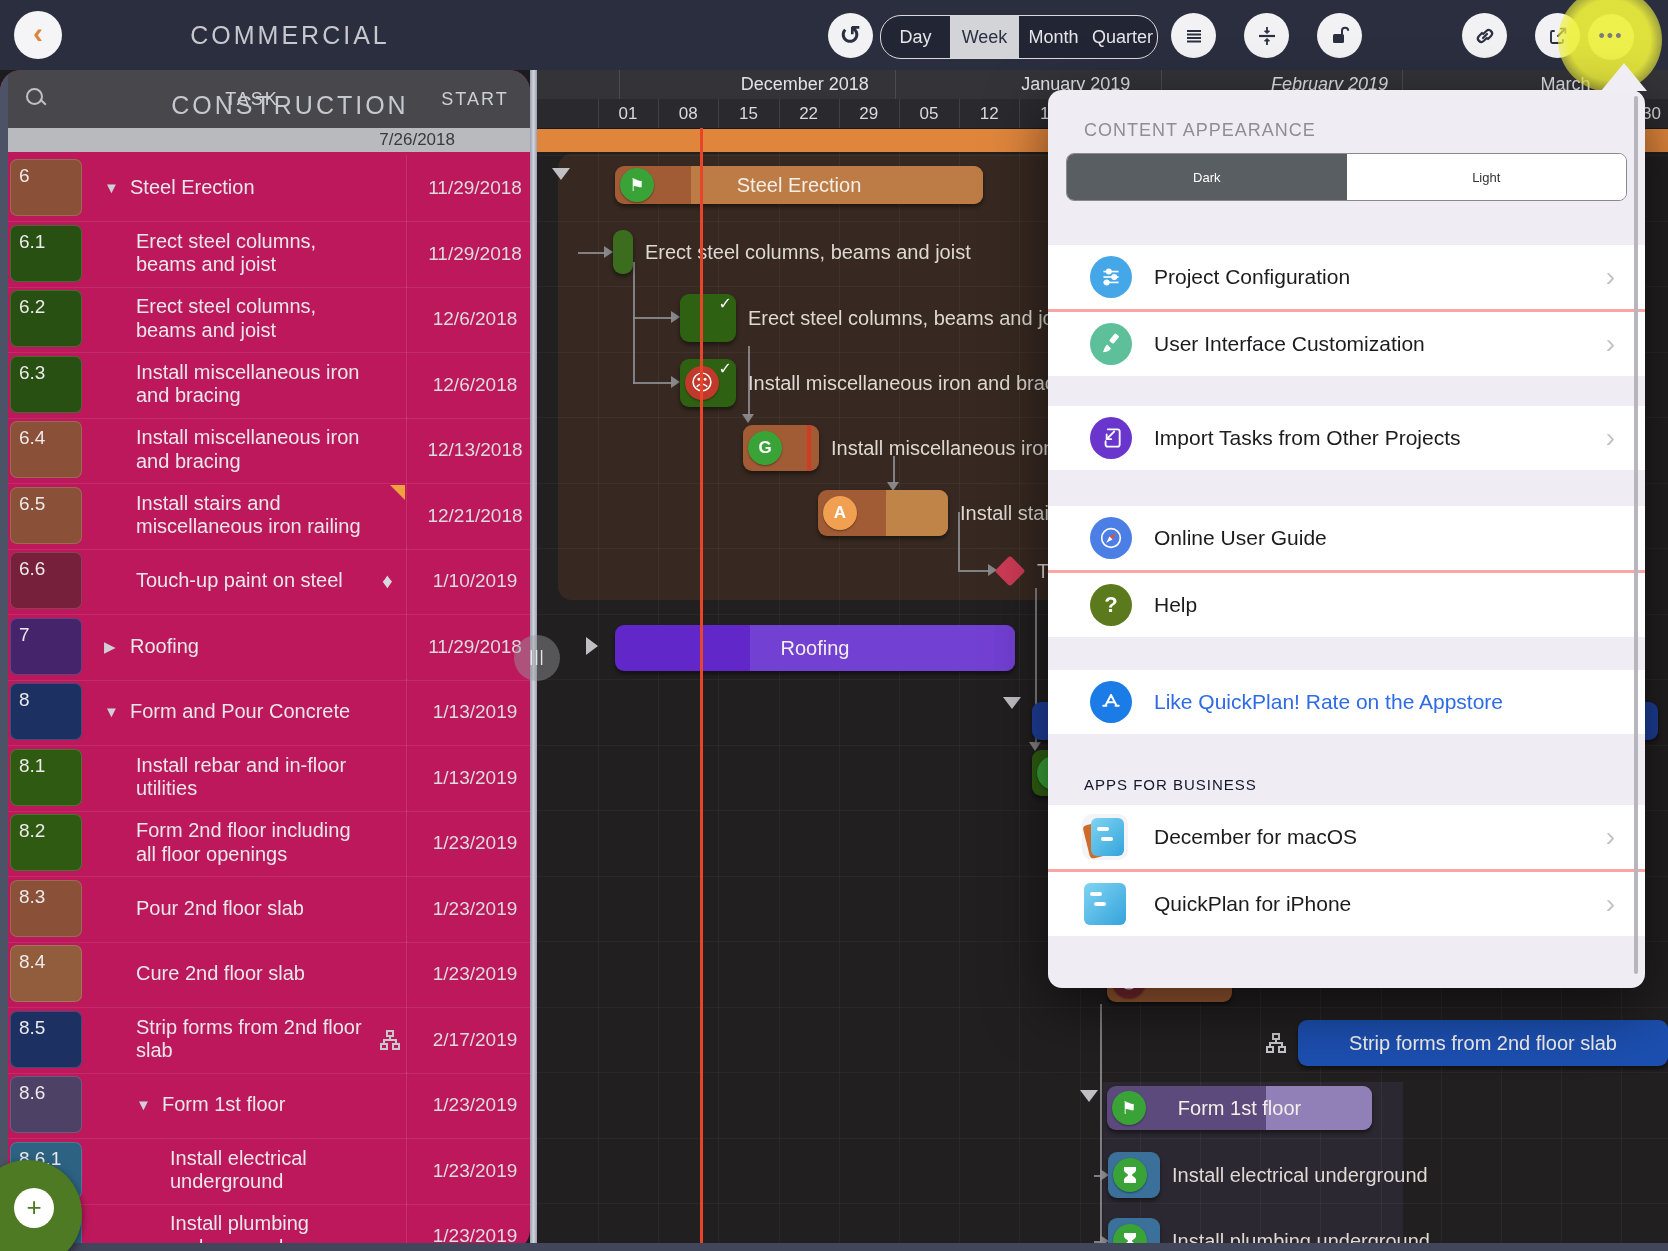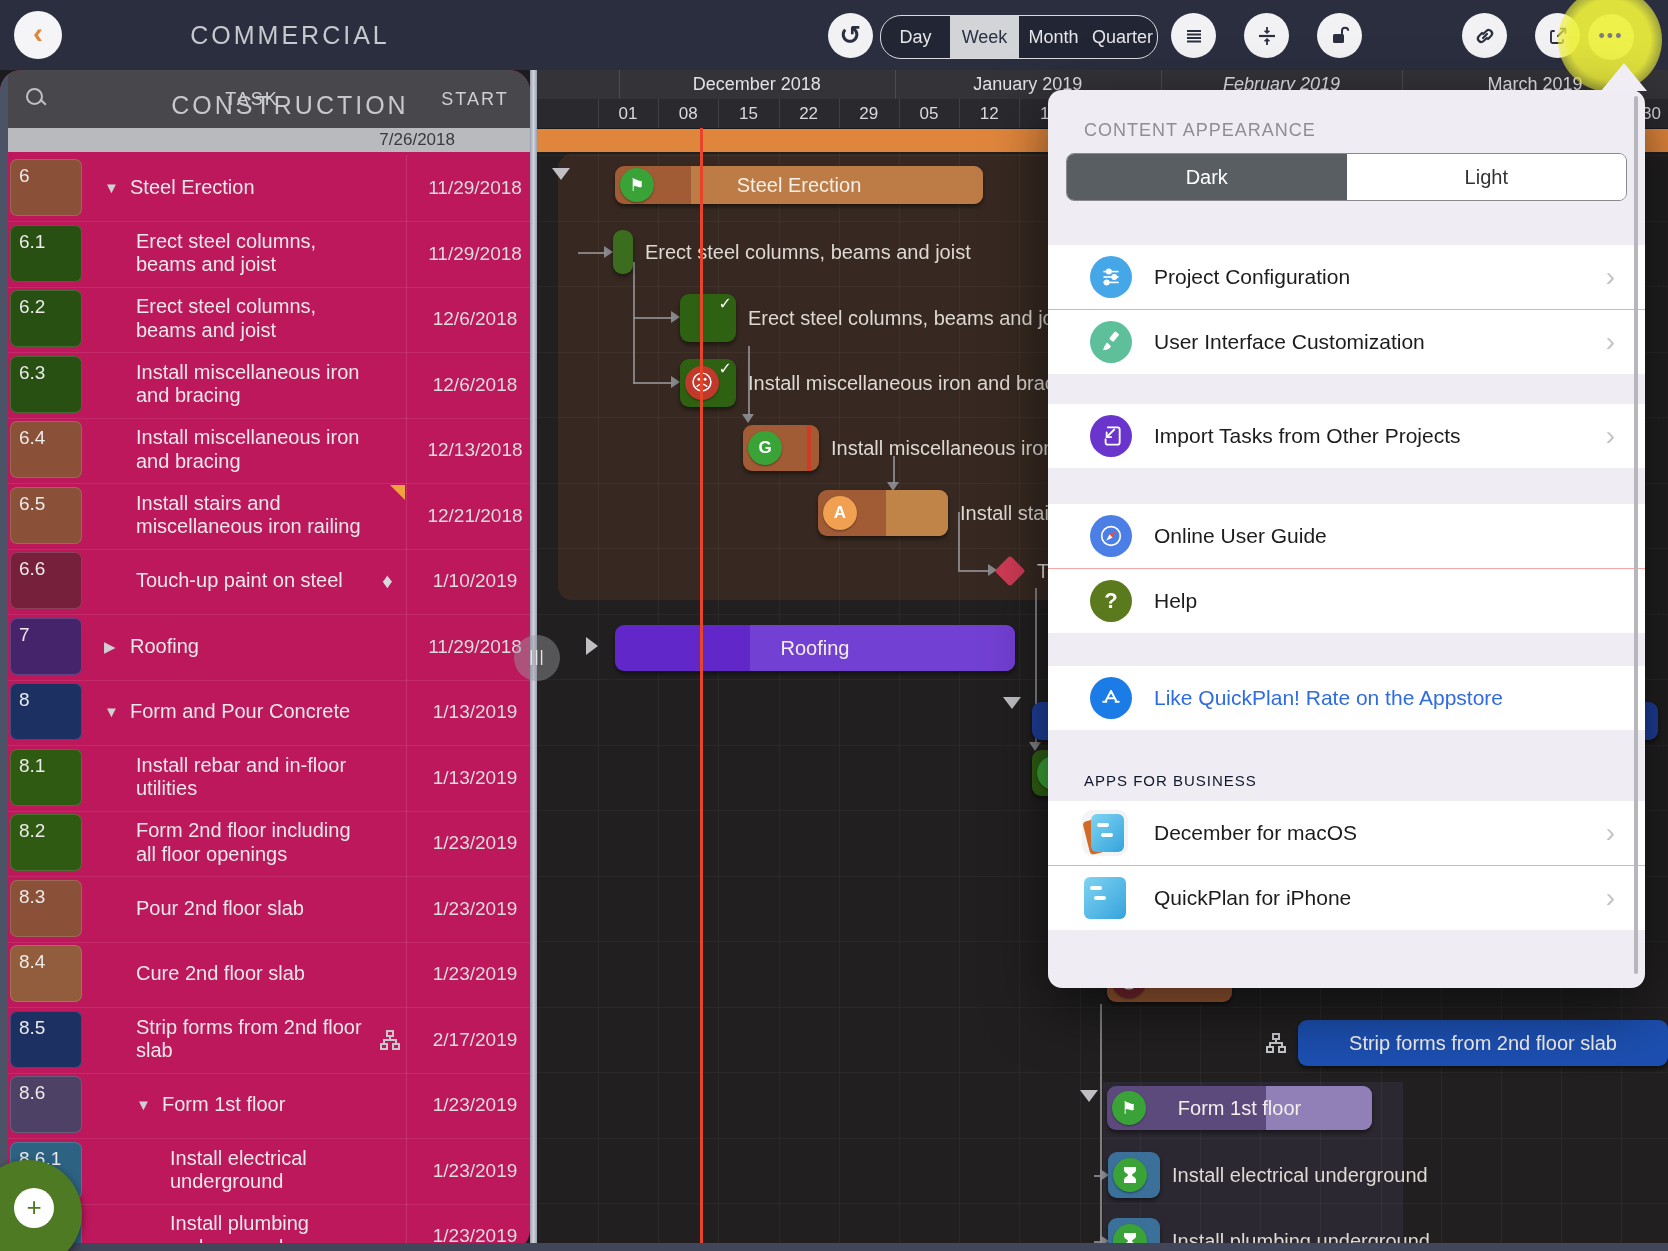--- a/index.html
+++ b/index.html
@@ -50,21 +50,21 @@
   .mi-dia{position:absolute;left:374px;top:50%;transform:translateY(-50%);color:#d9d9dd;font-size:21px;}
   .hier{position:absolute;left:370px;top:21px;width:24px;height:24px;}
   
   #splitter{left:530px;top:70px;width:7px;height:1181px;background:linear-gradient(90deg,#9aa0ae,#cfd3dc,#9aa0ae);z-index:8;}
   #split-handle{left:514px;top:635px;width:46px;height:46px;border-radius:50%;background:rgba(150,152,160,0.45);
                 color:#e8e8ea;text-align:center;line-height:44px;font-size:16px;letter-spacing:1px;z-index:9;}
   
   #gantt{left:537px;top:70px;width:1131px;height:1181px;background:#211f1f;overflow:hidden;z-index:1;}
   #month-row{position:absolute;left:0;top:0;width:1131px;height:29px;background:#333338;border-bottom:1px solid #47474b;}
   #week-row{position:absolute;left:0;top:29px;width:1131px;height:29px;background:#2a2a2e;border-bottom:1px solid #1a1a1c;}
-  .m-label{position:absolute;top:0;height:29px;line-height:29px;color:#e2e2e6;font-size:18px;transform:translateX(-50%);}
+  .m-label{position:absolute;top:0;height:29px;line-height:29px;color:#e2e2e6;font-size:18px;transform:translateX(-50%);margin-left:48px;}
   .w-label{position:absolute;top:0;height:29px;line-height:29px;color:#dadade;font-size:17px;transform:translateX(-50%);}
   .m-div{position:absolute;top:0;width:1px;height:58px;background:#4c4c50;}
   .w-div{position:absolute;top:0;width:1px;height:29px;background:#404044;}
   .gridv{position:absolute;top:58px;width:1px;height:1123px;background:rgba(255,255,255,0.045);}
   .gridh{position:absolute;left:0;width:1131px;height:1px;background:rgba(255,255,255,0.04);}
   #summary-bar{position:absolute;left:0;top:58px;width:1131px;height:24px;background:#e0863c;}
   #steel-tint{position:absolute;left:21px;top:84px;width:645px;height:446px;background:rgba(165,95,50,0.17);border-radius:14px;}
   #form1-tint{position:absolute;left:566px;top:1012px;width:300px;height:169px;background:rgba(120,100,170,0.13);}
   #today-line{position:absolute;left:163px;top:58px;width:3px;height:1123px;background:#e8442a;z-index:6;}
   .gbar{position:absolute;border-radius:9px;box-shadow:0 3px 4px rgba(0,0,0,0.45);z-index:4;}
@@ -79,27 +79,27 @@
   .dep{position:absolute;background:#8f8f93;opacity:.85;z-index:3;}
   .dep-ar{position:absolute;width:0;height:0;z-index:3;opacity:.9;}
   .deadline{position:absolute;top:0;bottom:0;width:4px;background:#d23b23;z-index:5;}
   
   #popover{left:1048px;top:90px;width:597px;height:898px;background:#efecf3;border-radius:14px;z-index:50;
            box-shadow:0 18px 60px rgba(0,0,0,0.55);overflow:hidden;}
   #pop-arrow{left:1601px;top:63px;width:0;height:0;border-left:23px solid transparent;border-right:23px solid transparent;
              border-bottom:28px solid #f0edf4;z-index:51;}
   #pop-header{margin:30px 0 12px 36px;color:#8e8e93;font-size:18px;letter-spacing:1px;}
   #appearance-seg{margin:0 18px;height:46px;border:1px solid #8a8a8e;border-radius:8px;display:flex;overflow:hidden;}
-  .aseg{flex:1;display:flex;align-items:center;justify-content:center;font-size:20px;}
+  .aseg{flex:1;display:flex;align-items:center;justify-content:center;font-size:13px;}
   .aseg.dark-sel{background:#595e63;color:#fff;}
   .aseg.light-opt{background:#ffffff;color:#333;}
   .pop-spacer{background:#efecf3;}
   .pgroup{background:#ffffff;}
   .prow{position:relative;height:64px;display:flex;align-items:center;}
-  .prow + .prow{border-top:1px solid #fca5a5;}
+  .prow + .prow{border-top:3px solid #fca5a5;}
   .picon{position:absolute;left:42px;width:42px;height:42px;border-radius:50%;display:flex;align-items:center;justify-content:center;
          color:#fff;font-size:22px;font-weight:bold;}
   .picon svg{width:26px;height:26px;}
   .plabel{margin-left:106px;font-size:21px;color:#1c1c1e;}
   .pchev{position:absolute;right:30px;color:#c2c2c8;font-size:28px;line-height:64px;top:0;}
   .psection{height:71px;position:relative;background:#efecf3;}
   .psection span{position:absolute;left:36px;bottom:12px;color:#0f172a;font-size:15px;letter-spacing:1px;}
   .appic{position:absolute;left:34px;width:46px;height:46px;border-radius:10px;overflow:hidden;}
   .appic .sheet{position:absolute;left:4px;top:8px;width:30px;height:34px;background:#d06a28;transform:rotate(-14deg);border-radius:4px;}
   .appic .pane{position:absolute;left:9px;top:4px;width:33px;height:38px;background:linear-gradient(135deg,#7fd4f2,#35a3dc);border-radius:6px;}

